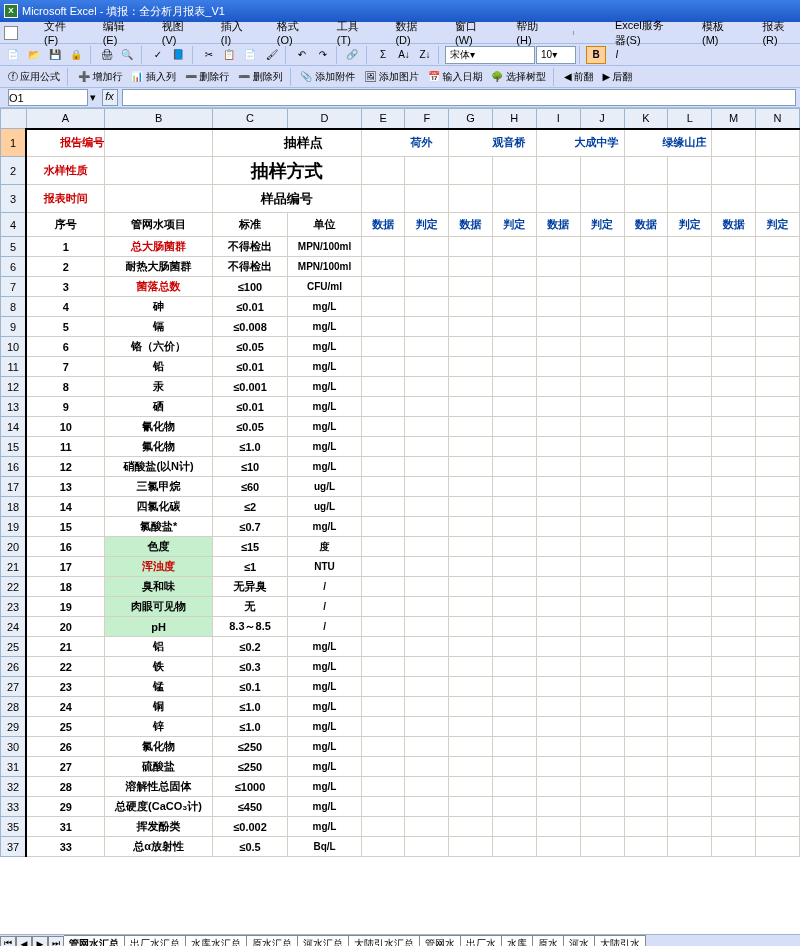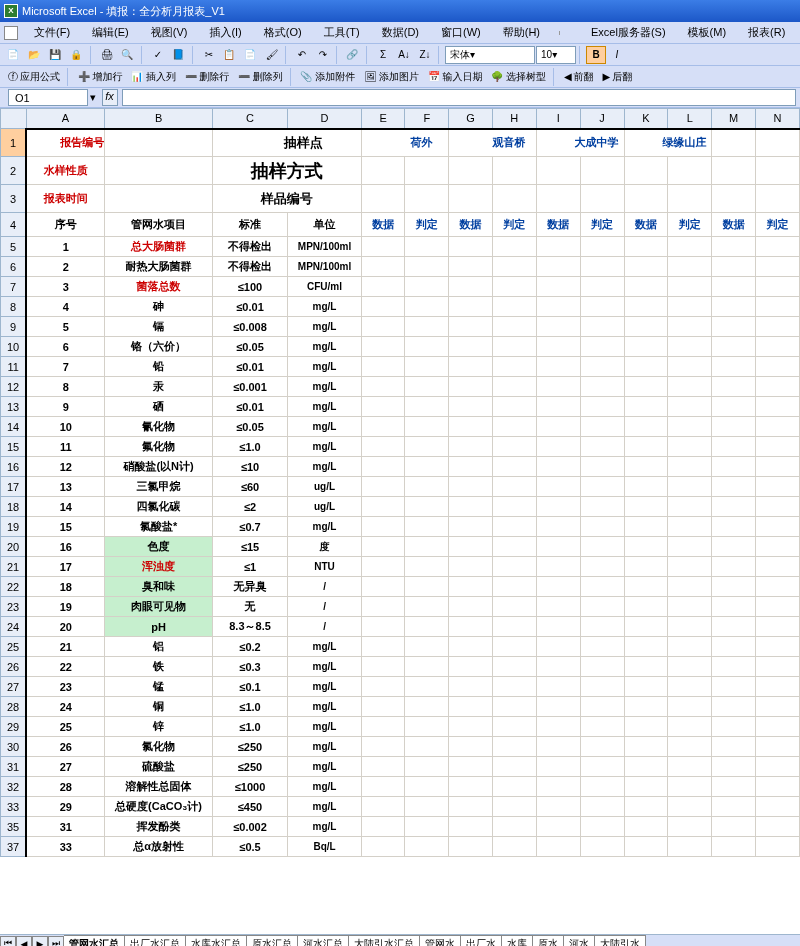--- a/index.html
+++ b/index.html
@@ -1,27 +1,27 @@
 <!DOCTYPE html>
 <html><head>
 <meta charset="utf-8">
 <style>
 * { margin: 0; padding: 0; box-sizing: border-box; }
 body { font-family: "宋体", SimSun, Arial, sans-serif; font-size: 11px; background: #d6dff7; width: 800px; height: 946px; overflow: hidden; }
 .titlebar { background: linear-gradient(#3b7de6,#1c57c7); color: #fff; height: 22px; line-height: 22px; padding: 0 4px; display: flex; align-items: center; gap: 4px; }
 .titlebar .excel-icon { width: 14px; height: 14px; background: #2e7d32; display: inline-flex; align-items: center; justify-content: center; color: #fff; font-size: 8px; font-weight: bold; border: 1px solid #fff; }
-.menubar { background: #d6dff7; height: 22px; display: flex; align-items: center; padding: 0 4px; gap: 10px; border-bottom: 1px solid #a6bde8; }
+.menubar { background: #d6dff7; height: 22px; display: flex; align-items: center; padding: 0 4px; gap: 20px; border-bottom: 1px solid #a6bde8; }
 .menubar span { padding: 2px 6px; cursor: pointer; }
 .toolbar { background: #d6dff7; height: 22px; display: flex; align-items: center; padding: 0 4px; gap: 1px; border-bottom: 1px solid #a6bde8; font-size: 10px; }
 .tb-btn { width: 20px; height: 18px; display: inline-flex; align-items: center; justify-content: center; cursor: pointer; }
 .tb-sep { width: 4px; height: 18px; border-left: 1px solid #a6bde8; margin: 0 2px; }
 .tb-txt { padding: 0 4px; cursor: pointer; display: inline-flex; align-items: center; gap: 2px; }
 .font-box { background: #fff; border: 1px solid #7f9db9; height: 18px; padding: 0 4px; display: inline-flex; align-items: center; }
 .formulabar { background: #d6dff7; height: 20px; display: flex; align-items: center; border-bottom: 1px solid #a6bde8; }
-.name-box { background: #fff; border: 1px solid #7f9db9; width: 80px; height: 17px; padding: 0 6px; line-height: 17px; margin-left: 8px; }
+.name-box { background: #fff; border: 1px solid #7f9db9; width: 80px; height: 17px; padding: 0 0; line-height: 17px; margin-left: 8px; }
 .fx { width: 16px; height: 17px; text-align: center; font-style: italic; margin: 0 4px; cursor: pointer; border: 1px solid #7f9db9; background: #e8eef8; }
 .fbar { flex: 1; background: #fff; border: 1px solid #7f9db9; height: 17px; margin-right: 4px; }
 .grid-wrap { background: #fff; height: 826px; overflow: hidden; position: relative; }
 table.sheet { border-collapse: collapse; table-layout: fixed; }
 table.sheet td, table.sheet th { border: 1px solid #d4d0c8; height: 20px; text-align: center; font-size: 11px; background: #fff; overflow: hidden; white-space: nowrap; }
 table.sheet th { background: #e8eef8; color: #000; font-weight: normal; border: 1px solid #9eb6ce; }
 th.rowh { width: 26px; text-align: center; background: #e8eef8; color: #7e4a2a; }
 th.rowh.sel { background: #ffcf9f; }
 .colA { width: 60px; } .colB { width: 108px; } .colC { width: 76px; } .colD { width: 74px; }
 .colE, .colF, .colG, .colH, .colI, .colJ, .colK, .colL, .colM, .colN { width: 44px; }

